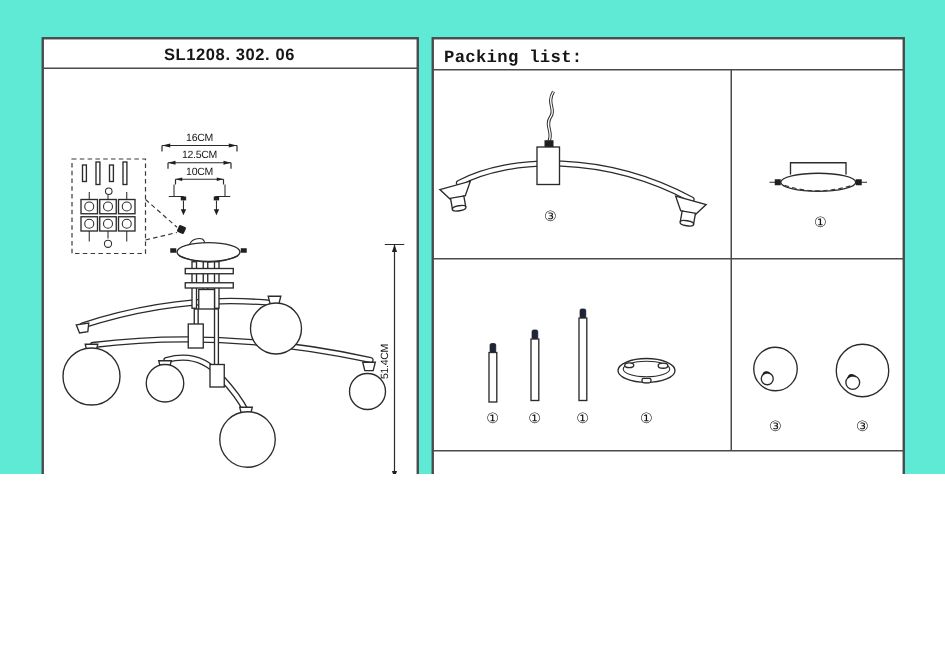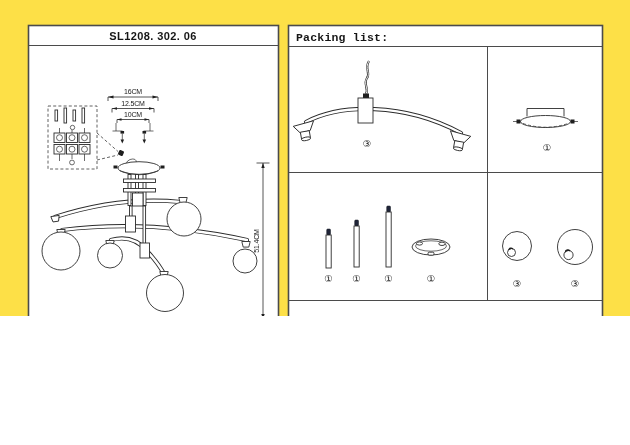--- a/index.html
+++ b/index.html
@@ -1,16 +1,16 @@
 <!DOCTYPE html>
 <html><head>
 <meta charset="utf-8">
 <style>
   html,body{margin:0;padding:0;background:#fff;}
-  .page{position:relative;width:630px;height:316px;background:#fde047;overflow:hidden;}
+  .page{position:relative;width:630px;height:316px;background:#5eead4;overflow:hidden;}
   svg{display:block;}
   .panel{fill:#fff;stroke:#4b4b4b;stroke-width:1.6;}
   .ln{stroke:#4b4b4b;stroke-width:1;}
   .s{stroke:#2b2b2b;stroke-width:.9;fill:none;stroke-linecap:round;}
   .sf{stroke:#2b2b2b;stroke-width:.9;fill:#fff;}
   .thin{stroke:#2b2b2b;stroke-width:.7;fill:none;}
   .fillc{fill:#1f1f1f;stroke:none;}
   .dash{stroke:#3a3a3a;stroke-width:.8;fill:none;stroke-dasharray:3,2.2;}
   .dimln{stroke:#2b2b2b;stroke-width:.8;fill:none;}
   .armb{stroke:#2b2b2b;stroke-width:4.2;fill:none;stroke-linecap:round;}

